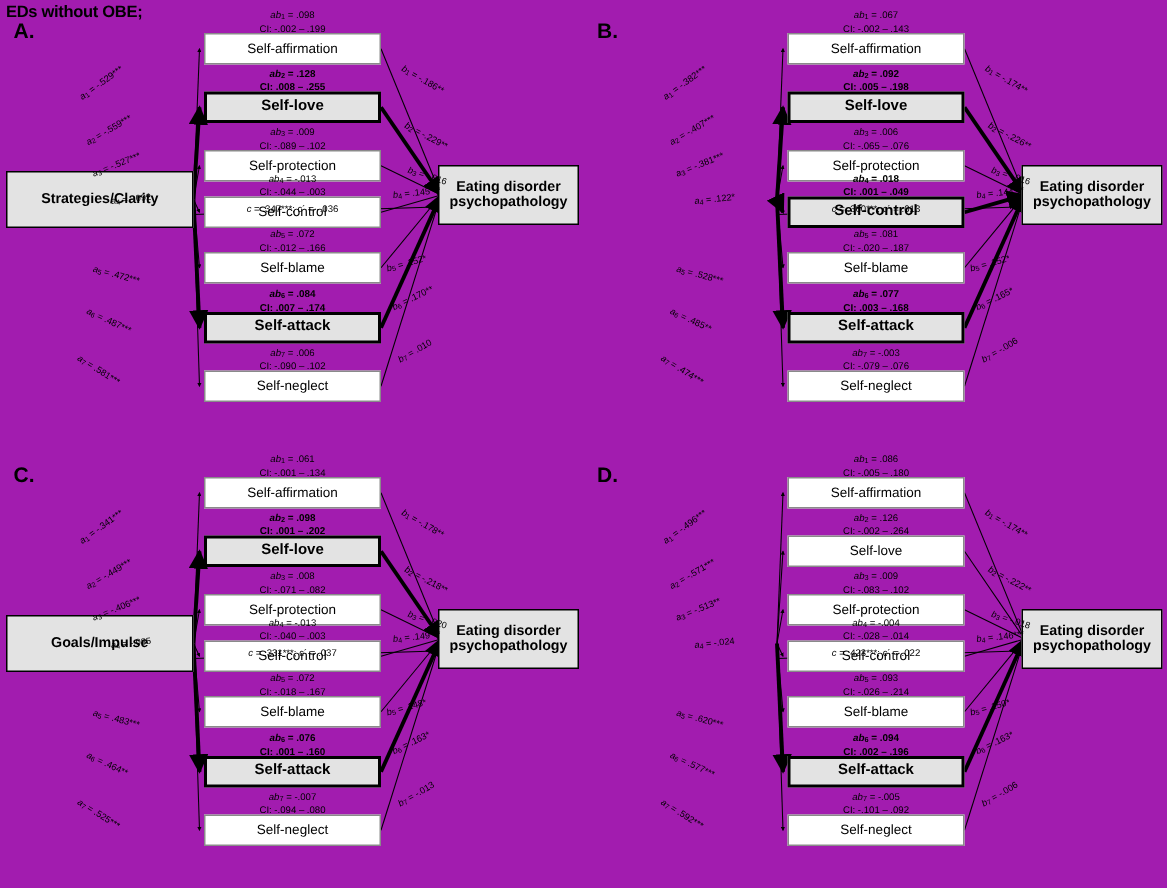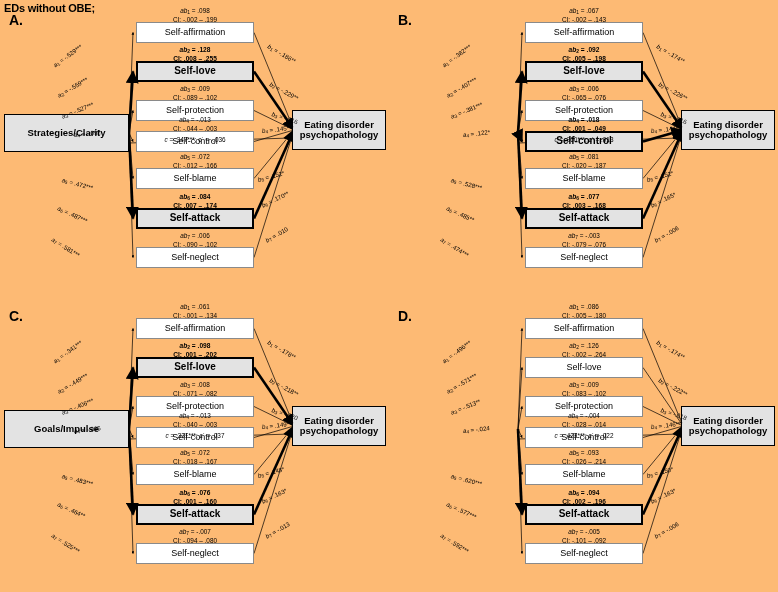--- a/index.html
+++ b/index.html
@@ -5,21 +5,21 @@
   * { box-sizing: border-box; }
   html, body {
     margin: 0; padding: 0;
     background: #ffffff;
     font-family: "Liberation Sans", sans-serif;
   }
   #figure {
     position: relative;
     width: 778px;
     height: 592px;
-    background: #fdba74;
+    background: #a21caf;
     overflow: hidden;
   }
   .fig-header {
     position: absolute;
     left: 4px; top: 2px;
     font-size: 11px;
     font-weight: bold;
     color: #000;
     letter-spacing: -0.2px;
   }

